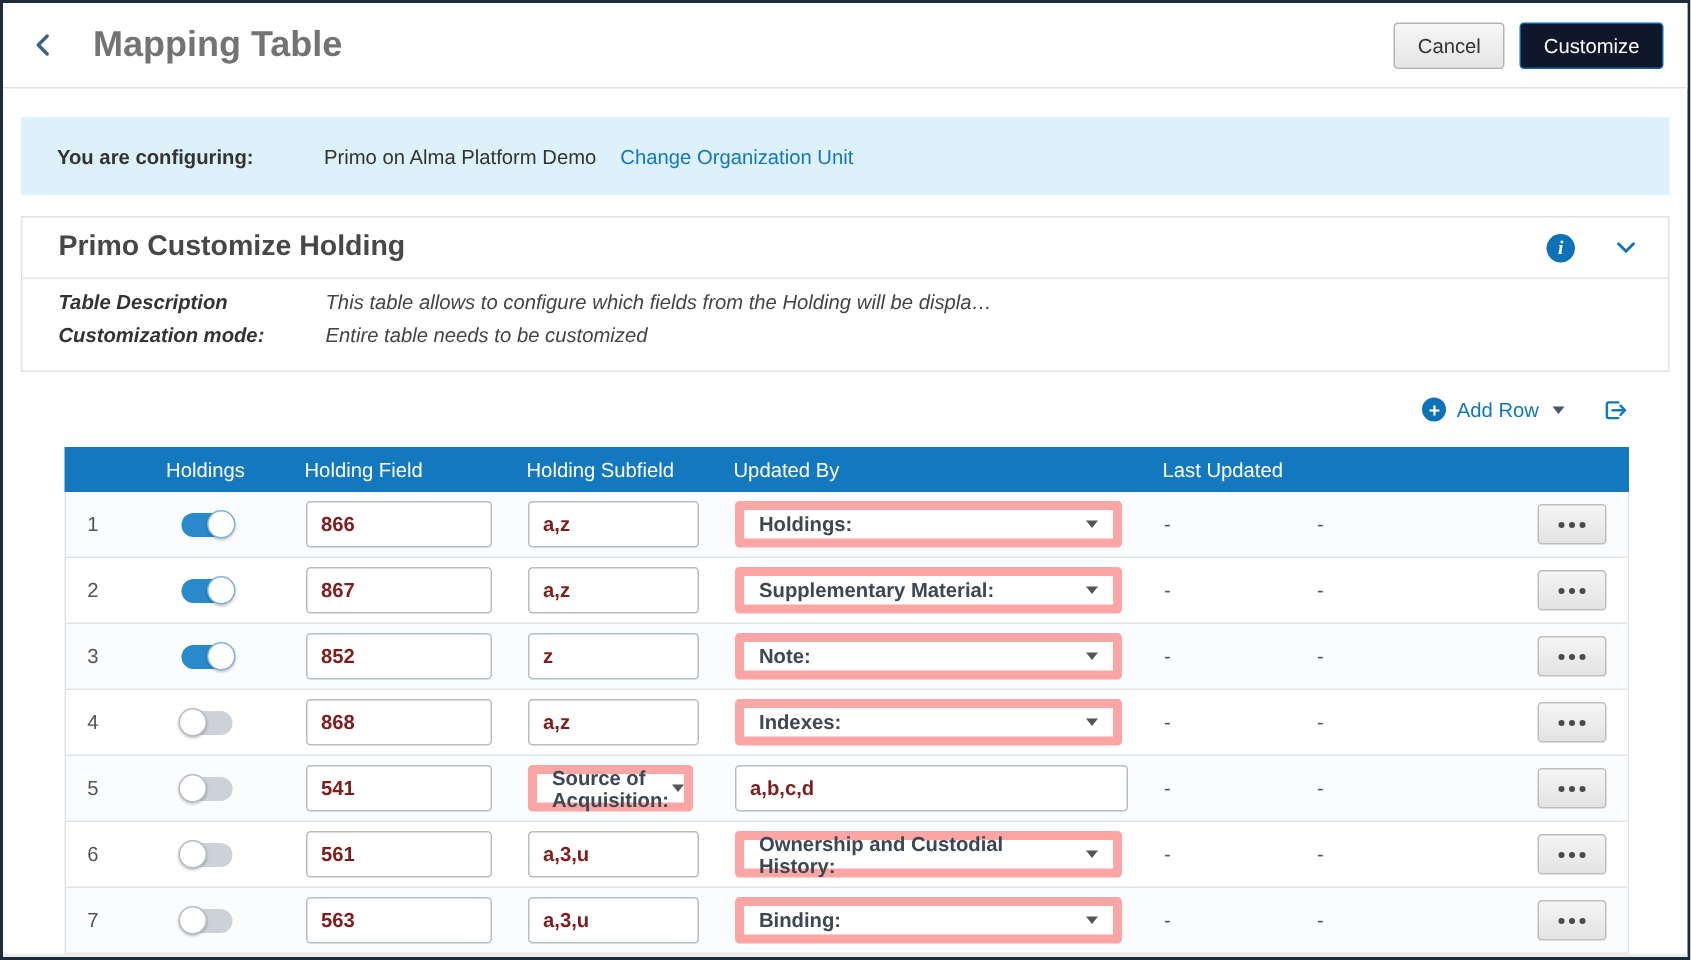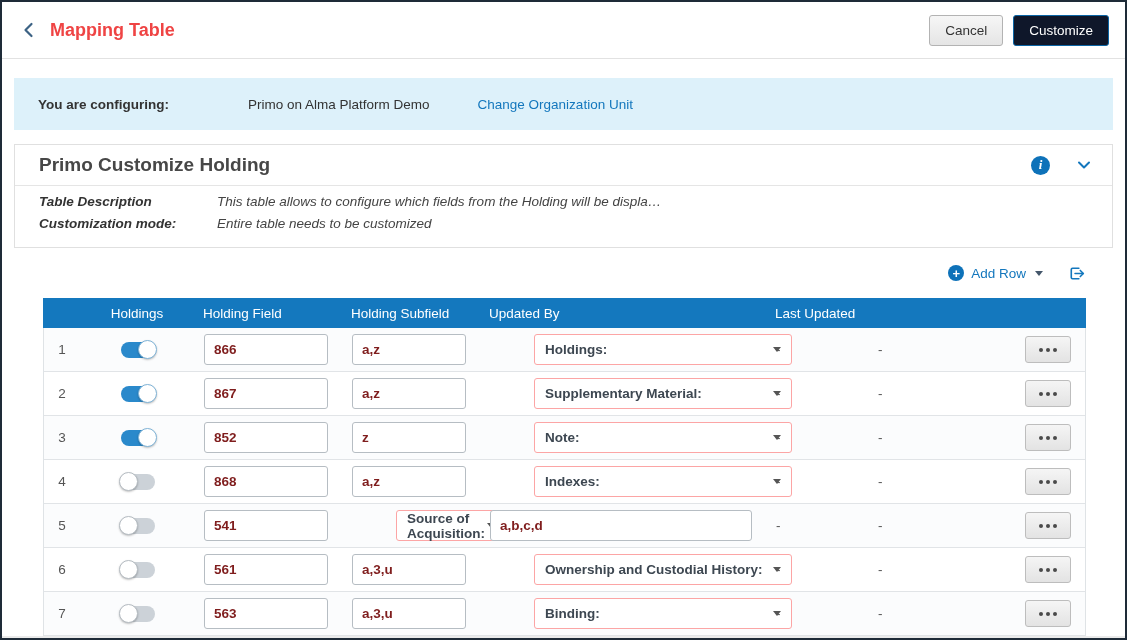--- a/index.html
+++ b/index.html
@@ -31,23 +31,23 @@
     padding: 0 16px 0 14px;
     border-bottom: 1px solid #e2e2e2;
     background: #fff;
   }
   .back-btn {
     width: 26px; height: 26px;
     display: flex; align-items: center; justify-content: center;
     cursor: pointer;
   }
   .page-title {
-    font-size: 18px;
-    color: #ef4444;
-    margin-left: 8px;
+    font-size: 24px;
+    color: #737373;
+    margin-left: 20px;
     flex: 1;
   }
   .btn {
     height: 31px;
     padding: 0 15px;
     border-radius: 3px;
     font-size: 13.5px;
     font-family: "Liberation Sans", sans-serif;
     cursor: pointer;
     display: inline-flex; align-items: center;
@@ -66,21 +66,20 @@
 
   
   .configbar {
     margin: 19px 12px 0 12px;
     background: #ddf1fa;
     height: 52px;
     flex: 0 0 52px;
     display: flex;
     align-items: center;
     padding: 0 24px;
-    gap: 32px;
   }
   .field-label {
     font-weight: bold;
     color: #333;
     width: 178px;
     flex: 0 0 178px;
   }
   .config-value { color: #333; }
   .config-link {
     color: #1377bd;
@@ -191,31 +190,30 @@
     padding: 0 9px;
     font-family: "Liberation Sans", sans-serif;
     font-size: 13.5px;
     font-weight: bold;
     color: #7f1d1d;
     background: #fff;
   }
   .select {
     width: calc(100% - 12px);
     height: 31px;
-    border: 1px solid #fca5a5;
+    border: 6px solid #fca5a5;
     border-radius: 3px;
     padding: 0 10px;
     background: #fff;
     display: flex;
     align-items: center;
     justify-content: space-between;
     font-weight: bold;
     color: #3d4751;
     cursor: pointer;
-    margin-left: 44px;
   }
   .select .caret-down { border-top-color: #555; }
 
   .toggle {
     width: 34px; height: 16px;
     border-radius: 9px;
     position: relative;
     cursor: pointer;
   }
   .toggle .knob {

